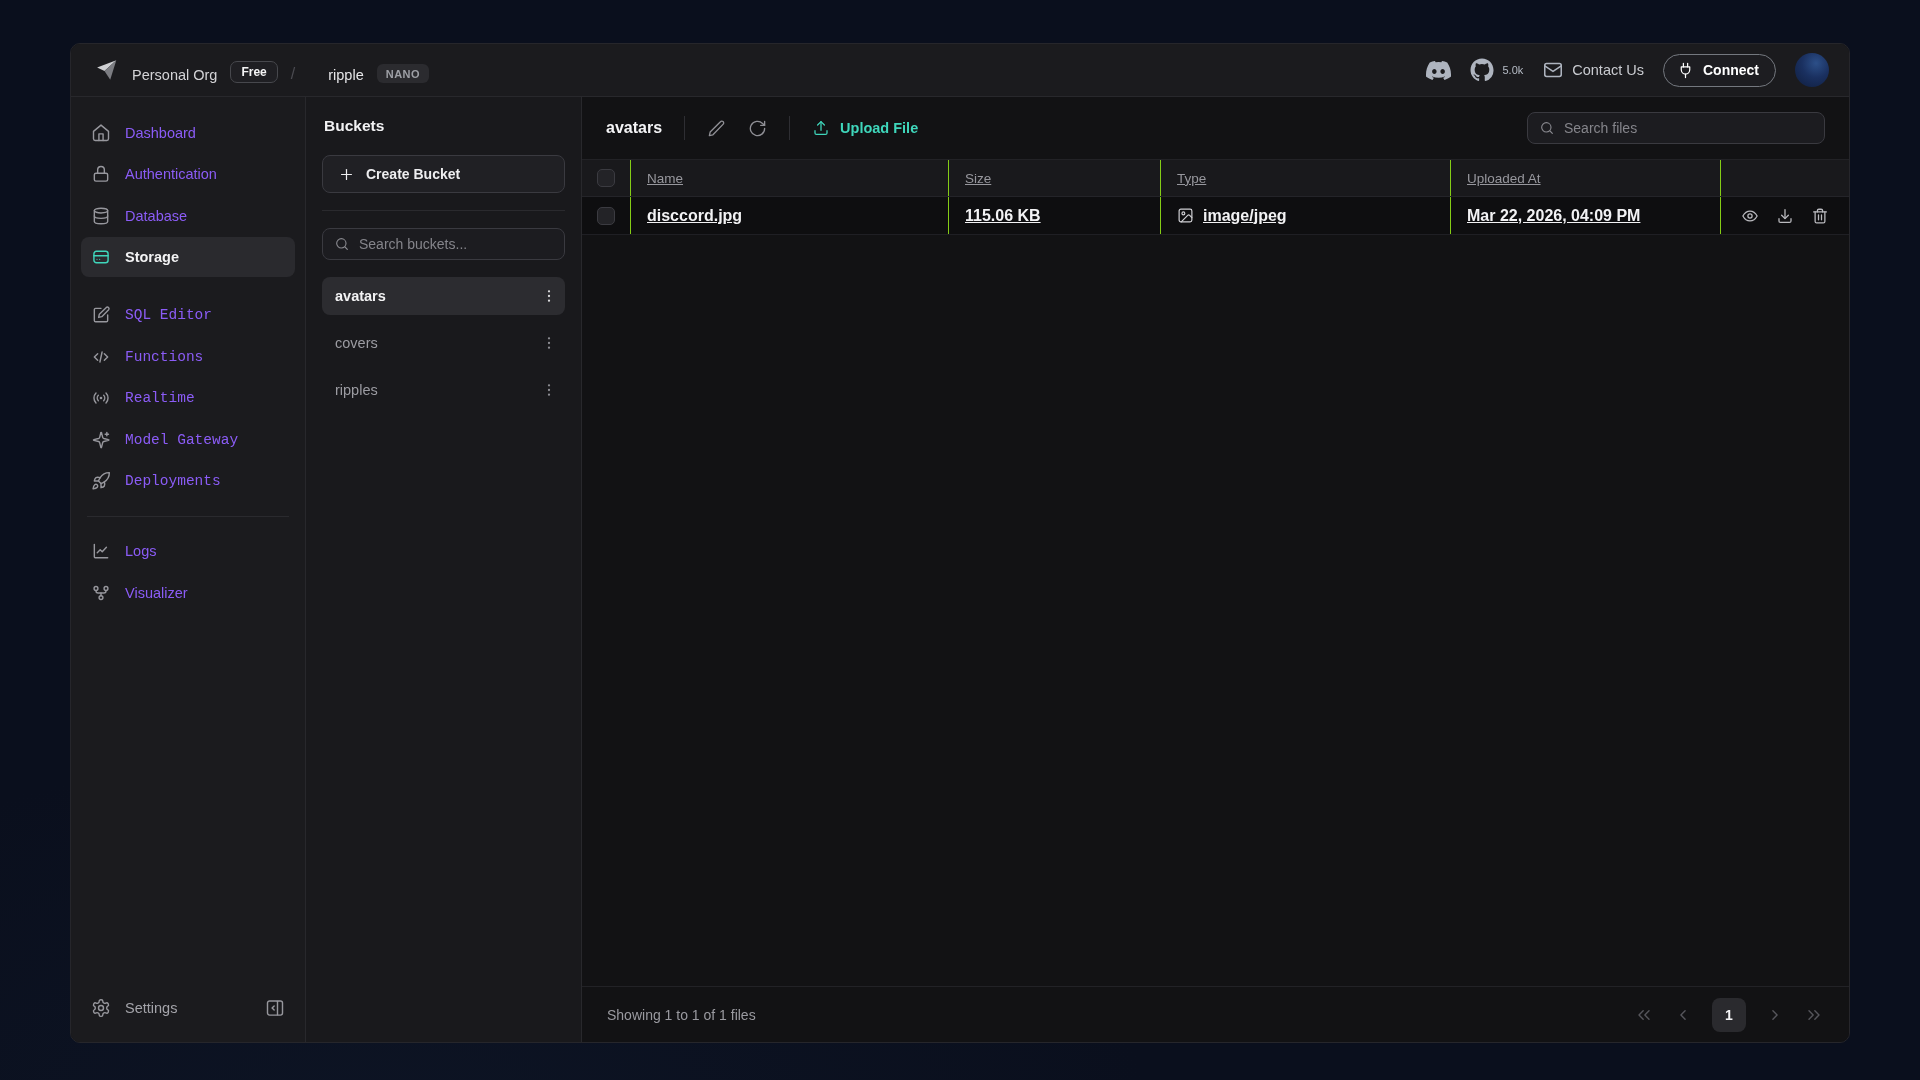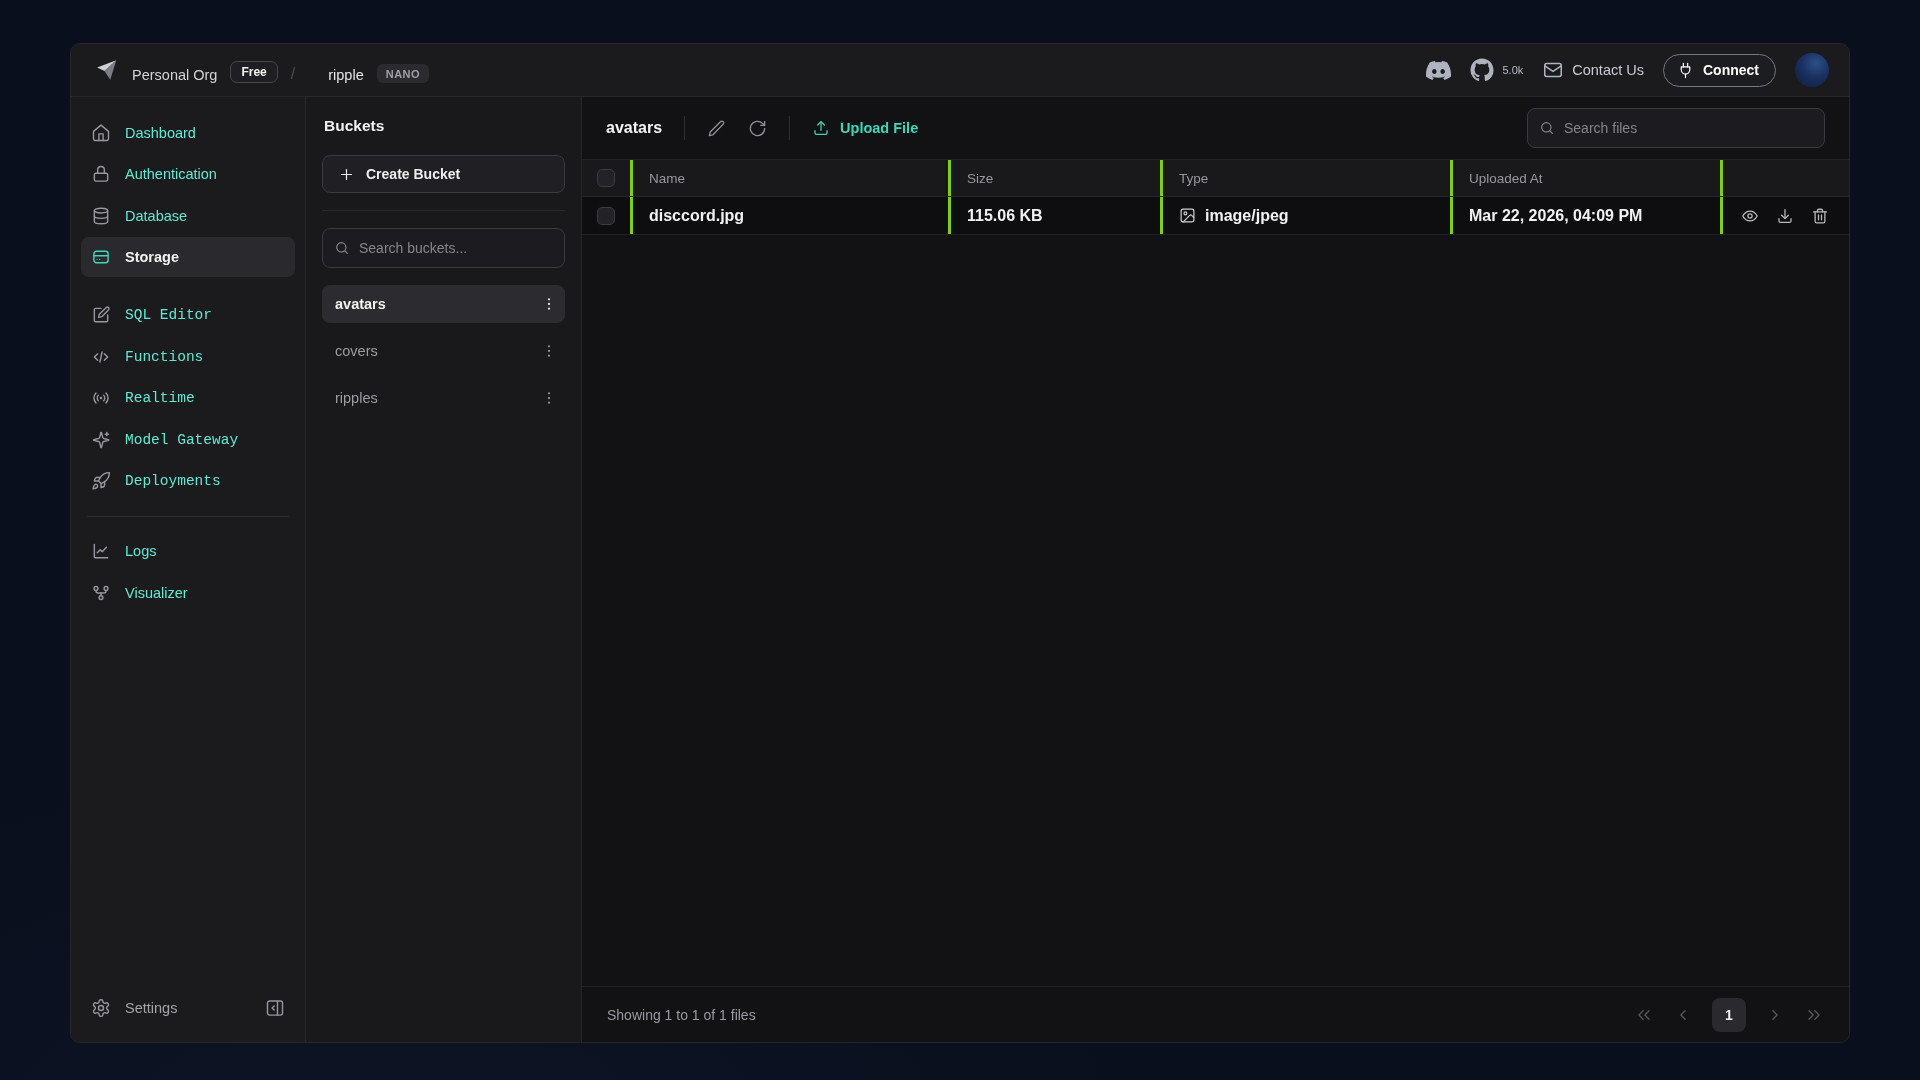--- a/index.html
+++ b/index.html
@@ -57,21 +57,21 @@
   .body { flex:1; display:flex; min-height:0; }
 
   
   .sidebar {
     width:235px; flex-shrink:0; background:#1b1b1e; border-right:1px solid #28282c;
     display:flex; flex-direction:column; padding:14px 10px 14px;
   }
   .nav-group + .nav-group { margin-top:15px;font-family:Liberation Mono, monospace; }
   .nav-item {
     display:flex; align-items:center; gap:14px; height:40px; margin:1.5px 0;
-    padding:0 10px; border-radius:8px; color:#5eead4; font-size:14.5px; cursor:pointer;
+    padding:0 10px; border-radius:8px; color:#8b5cf6; font-size:14.5px; cursor:pointer;
   }
   .nav-ic { width:20px; height:20px; color:#97979d; flex-shrink:0; }
   .nav-ic svg { width:20px; height:20px; }
   .nav-item.active { background:#2a2a2e; color:#f3f3f4; font-weight:700; }
   .nav-item.active .nav-ic { color:var(--accent,#3fd6bb); }
   .nav-divider { height:1px; background:#2a2a2e; margin:13px 6px; }
   .sidebar-footer {
     margin-top:auto; display:flex; align-items:center; gap:14px;
     padding:0 10px; height:40px; color:#a4a4aa; font-size:14.5px;
   }
@@ -84,21 +84,21 @@
   }
   .buckets-title { color:#f2f2f4; font-size:15.5px; font-weight:700; margin:2px 0 20px 2px; }
   .create-btn {
     height:38px; border:1px solid #3a3a40; background:#202024; border-radius:8px;
     display:flex; align-items:center; gap:11px; padding:0 15px;
     color:#eeeef0; font-weight:700; font-size:14px; cursor:pointer;
   }
   .create-btn svg { width:17px; height:17px; }
   .buckets-divider { height:1px; background:#2a2a2e; margin:17px 0; }
   .search-box {
-    height:40px; border:1px solid #3a3a40; background:#1c1c20; border-radius:8px;
+    height:32px; border:1px solid #3a3a40; background:#1c1c20; border-radius:8px;
     display:flex; align-items:center; gap:9px; padding:0 11px; color:#88888e;
   }
   .search-box svg { width:16px; height:16px; flex-shrink:0; }
   .search-box input {
     background:transparent; border:0; outline:0; width:100%;
     color:#e6e6e8; font-size:14px; font-family:"Liberation Sans", sans-serif;
   }
   .search-box input::placeholder { color:#85858b; }
   .bucket-list { margin-top:17px; display:flex; flex-direction:column; gap:9px; }
   .bucket-item {
@@ -130,21 +130,21 @@
   .tbl-head, .tbl-row {
     display:grid; grid-template-columns:48px 318px 212px 290px 270px 1fr;
     align-items:stretch;
   }
   .tbl-head { height:37px; background:#19191c; border-bottom:1px solid #242429; }
   .tbl-row  { height:38px; background:#0e0e10; border-bottom:1px solid #1f1f24; }
   .cell {
     display:flex; align-items:center; padding:0 16px;
     overflow:hidden; white-space:nowrap;
   }
-  .cell + .cell { border-left:3px solid #84cc16; }
+  .cell + .cell { border-left:1px solid #84cc16;text-decoration:underline; }
   .tbl-head .cell { color:#97979d; font-size:13.5px; font-weight:400; }
   .tbl-row .cell { color:#f2f2f4; font-size:16px; font-weight:700; }
   .cell.cb { justify-content:center; padding:0; }
   .checkbox {
     width:18px; height:18px; border-radius:5px; cursor:pointer;
     background:#232327; border:1px solid #3b3b41;
   }
   .type-cell { gap:9px; }
   .type-cell svg { width:17px; height:17px; color:#cfcfd3; flex-shrink:0; }
   .actions-cell { justify-content:flex-end; gap:17px; padding-right:20px; }

